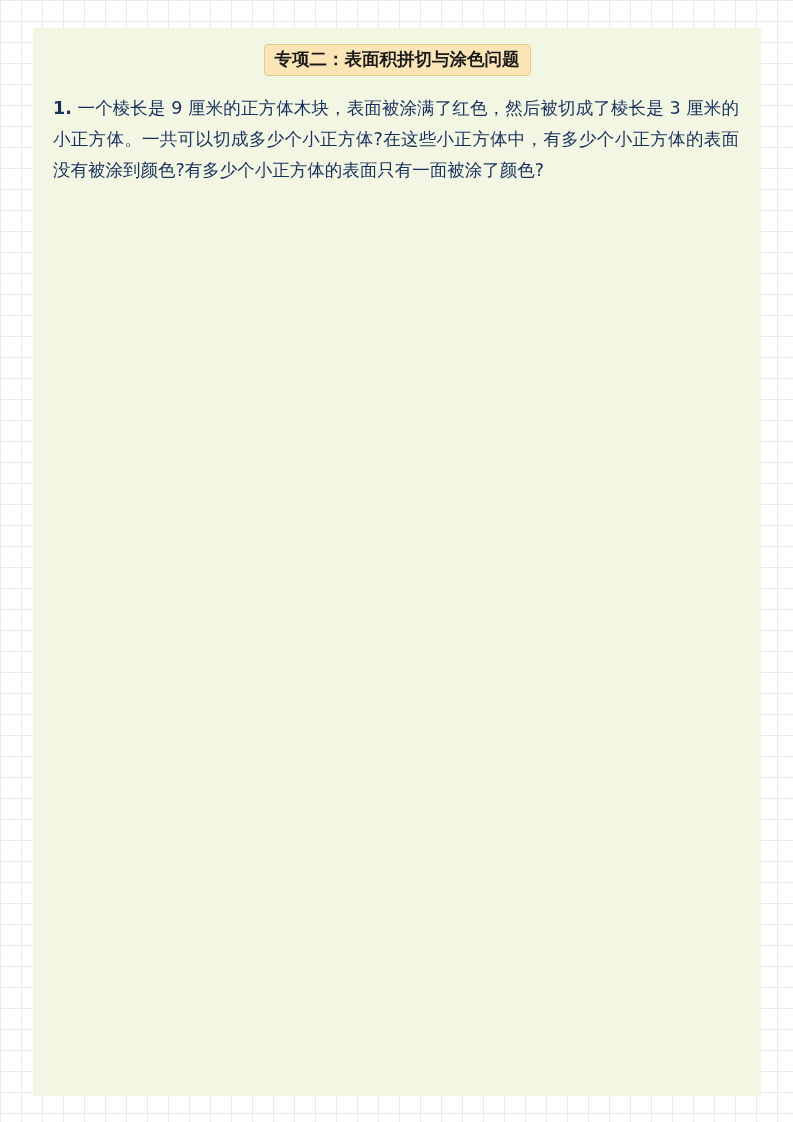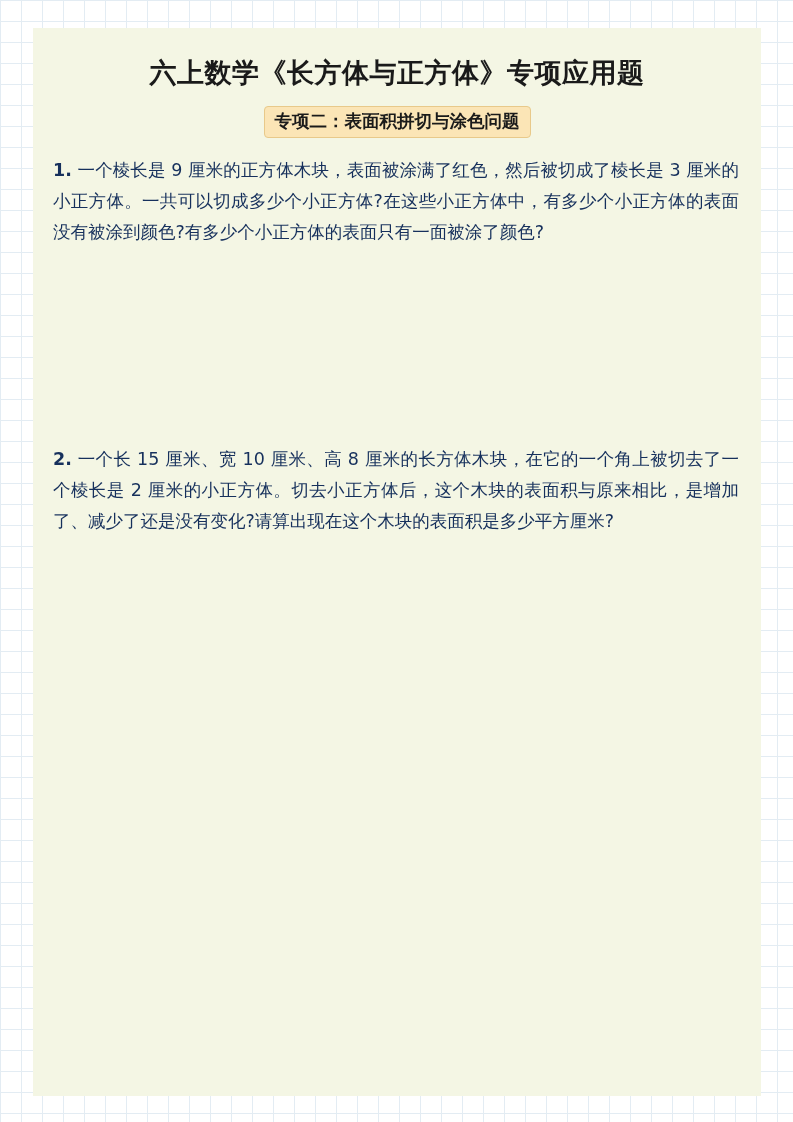--- a/index.html
+++ b/index.html
@@ -96,37 +96,32 @@
   .gap-3 { height: 10px; }
 </style>
 </head>
 <body>
 
 <div class="page-bg"></div>
 
 <div class="sheet">
   <div class="content">
 
-    <h1 class="doc-title">六上数学《长方体与正方体》专项应用题</h1>
 
     <div class="subtitle-wrap">
       <span class="subtitle">专项二：表面积拼切与涂色问题</span>
     </div>
 
     <div class="problems">
 
       <p class="problem">
         <span class="num">1.</span>
         <span>一个棱长是 9 厘米的正方体木块，表面被涂满了红色，然后被切成了棱长是 3 厘米的小正方体。一共可以切成多少个小正方体?在这些小正方体中，有多少个小正方体的表面没有被涂到颜色?有多少个小正方体的表面只有一面被涂了颜色?</span>
       </p>
       <div class="gap-1"></div>
 
-      <p class="problem">
-        <span class="num">2.</span>
-        <span>一个长 15 厘米、宽 10 厘米、高 8 厘米的长方体木块，在它的一个角上被切去了一个棱长是 2 厘米的小正方体。切去小正方体后，这个木块的表面积与原来相比，是增加了、减少了还是没有变化?请算出现在这个木块的表面积是多少平方厘米?</span>
-      </p>
       <div class="gap-2"></div>
 
       <div class="gap-3"></div>
 
     </div>
   </div>
 </div>
 
 </body></html>

